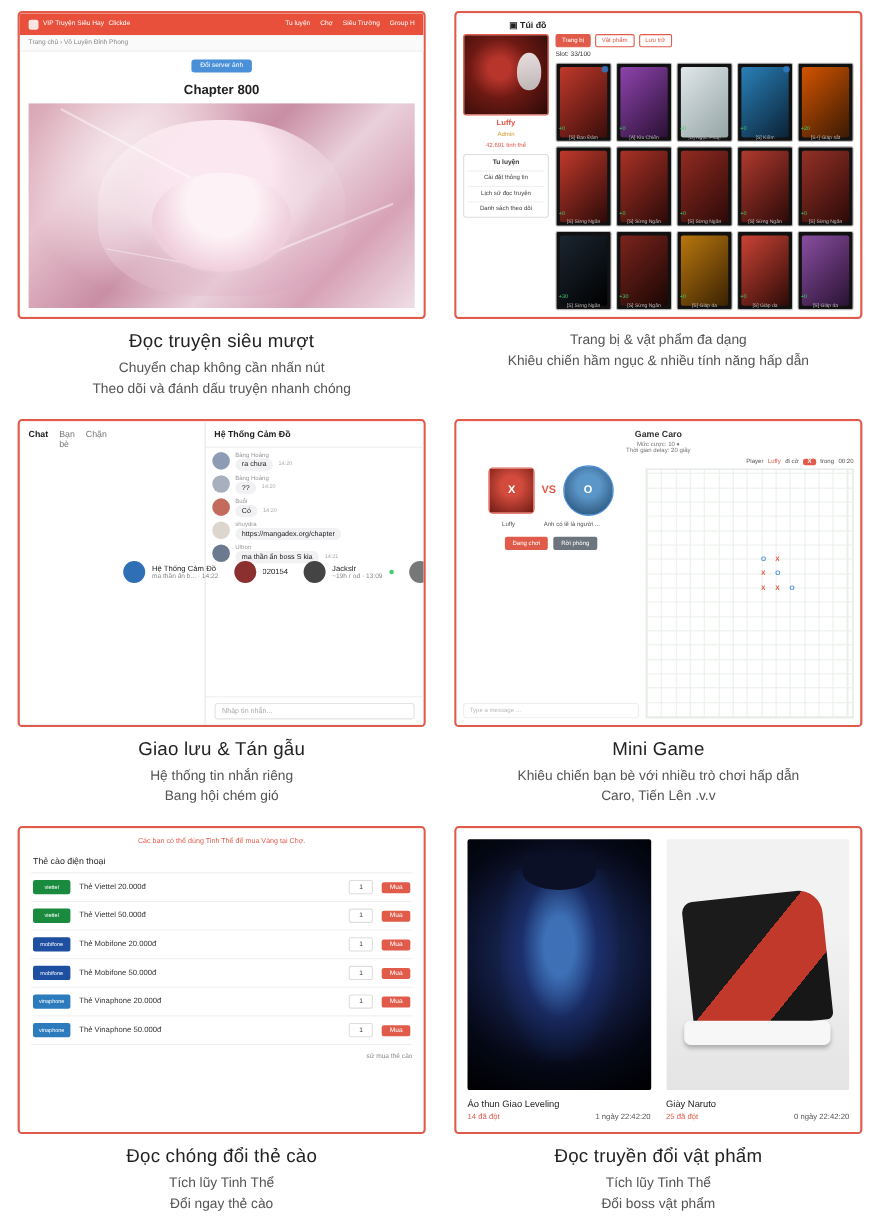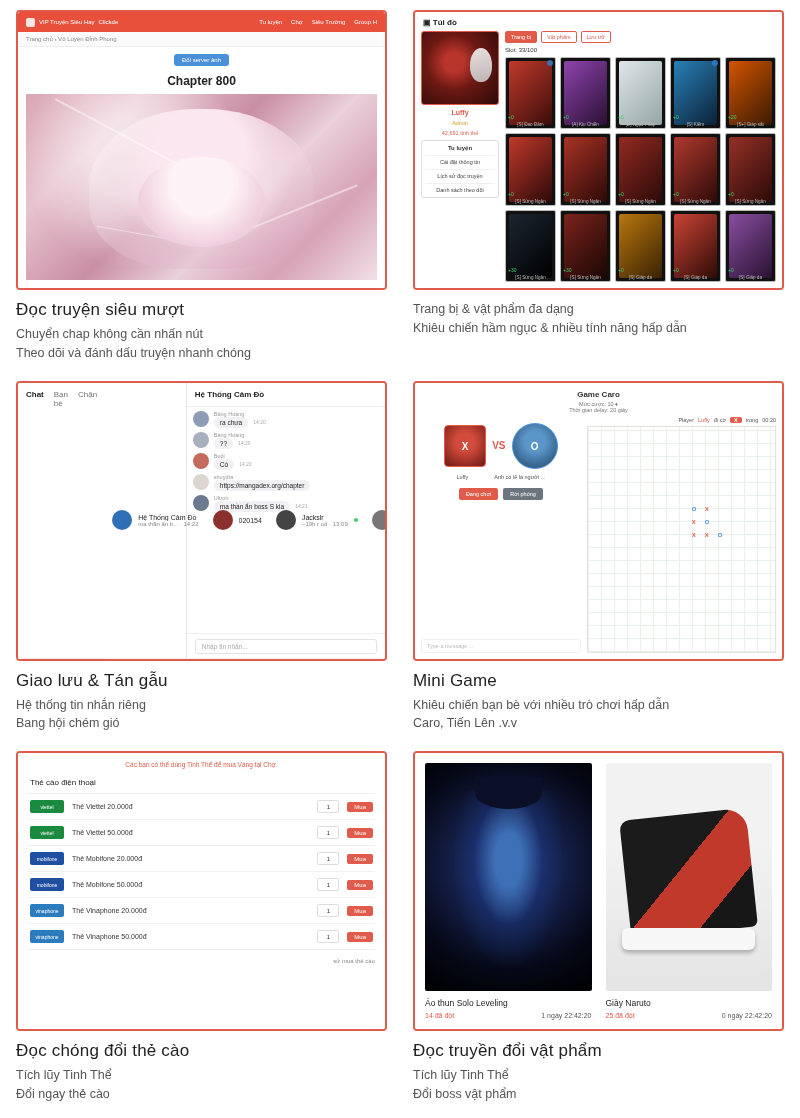--- a/index.html
+++ b/index.html
@@ -29,21 +29,21 @@
   }
   .frame {
     border: 2px solid #e05b4a;
     border-radius: 4px;
     background: #fff;
     overflow: hidden;
     position: relative;
     height: 280px;
   }
   .caption {
-    text-align: left;
+    text-align: center;
     padding-top: 10px;
   }
   .caption .title {
     font-size: 17px;
     color: #222;
     margin-bottom: 5px;
     letter-spacing: .2px;
   }
   .caption .sub {
     font-size: 12.5px;
@@ -80,21 +80,21 @@
   }
   .p1-img:after{
     content:""; position:absolute; left:32%; top:34%; width:36%; height:48%;
     background:radial-gradient(ellipse at 50% 30%, #fdf2f6 0 35%, #f0cfdd 70%, rgba(240,207,221,0) 100%);
     border-radius:50%;
   }
   .p1-streak{position:absolute;background:rgba(255,255,255,.45);transform-origin:center;}
 
   
   .p2{height:100%;display:flex;flex-direction:column;background:#fff;}
-  .p2-title{font-size:8px;padding:6px 8px 4px;font-weight:bold;color:#222;}
+  .p2-title{font-size:8px;padding:6px 8px 4px;font-weight:bold;color:#222;margin-left:40px;}
   .p2-body{display:flex;gap:6px;padding:0 6px 6px;flex:1;min-height:0;}
   .p2-left{width:78px;display:flex;flex-direction:column;gap:4px;}
   .p2-avatar{
     height:74px;border:1px solid #e05b4a;border-radius:3px;
     background:radial-gradient(circle at 42% 42%, #b8352c 0 16%, #6d1913 45%, #2b0a08 100%);
     position:relative;overflow:hidden;
   }
   .p2-avatar:after{content:"";position:absolute;right:6px;top:16px;width:22px;height:34px;border-radius:50% 50% 45% 45%;background:linear-gradient(180deg,#f2f2f2,#c9c9c9);opacity:.9;}
   .p2-name{text-align:center;font-size:7px;font-weight:bold;color:#e05b4a;}
   .p2-role{text-align:center;font-size:5.5px;color:#d49a2a;}
@@ -599,21 +599,21 @@
         <div class="sub">Đổi ngay thẻ cào</div>
       </div>
     </div>
 
     <div class="cell">
       <div class="frame">
         <div class="p6">
           <div class="p6-grid">
             <div class="p6-card">
               <div class="p6-img shirt"></div>
-              <div class="p6-name">Áo thun Solo Leveling</div>
+              <div class="p6-name">Áo thun Giao Leveling</div>
               <div class="p6-meta">
                 <span class="p6-left">14 đã đột</span>
                 <span class="p6-right">1 ngày 22:42:20</span>
               </div>
             </div>
             <div class="p6-card">
               <div class="p6-img shoe"></div>
               <div class="p6-name">Giày Naruto</div>
               <div class="p6-meta">
                 <span class="p6-left">25 đã đột</span>

